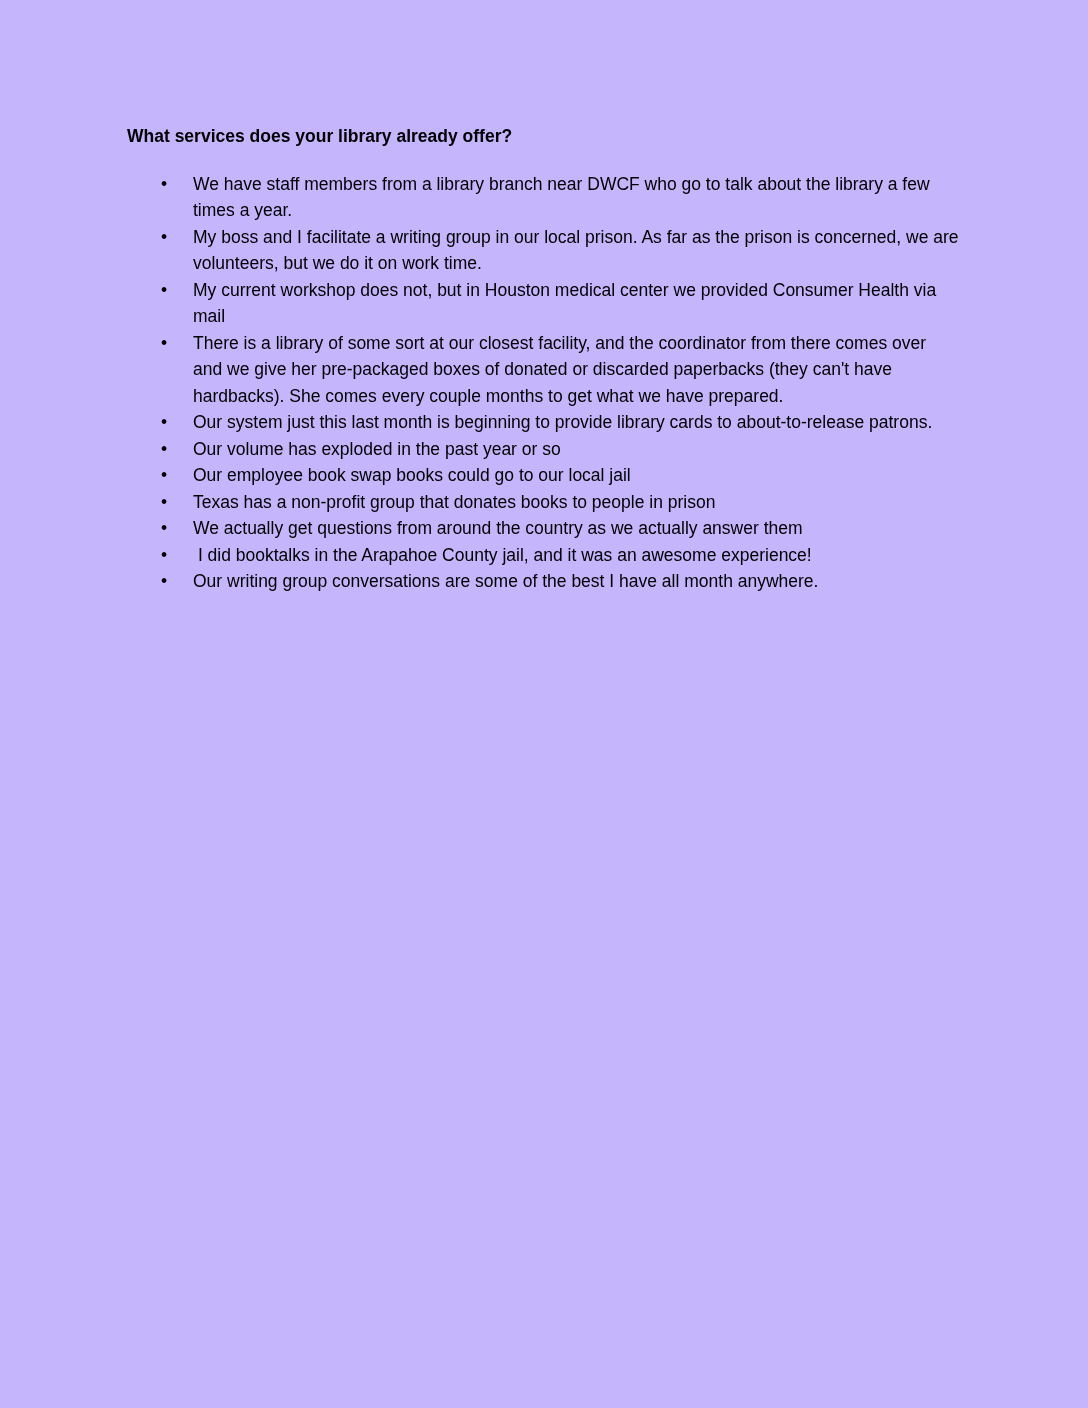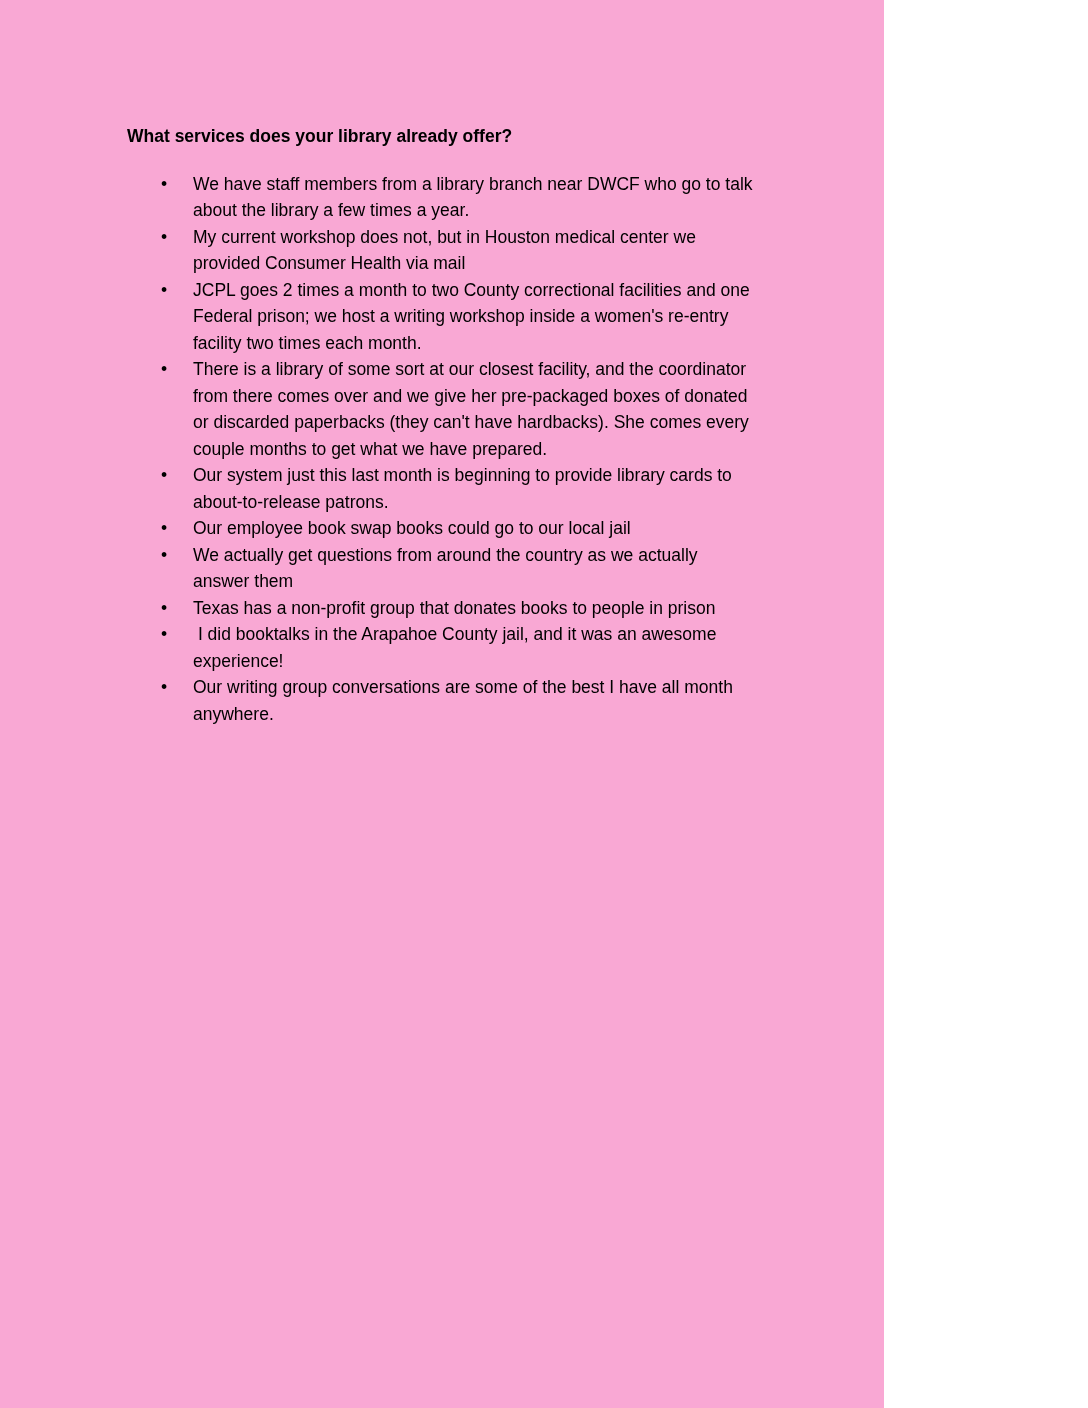--- a/index.html
+++ b/index.html
@@ -2,23 +2,23 @@
 <html><head>
 <meta charset="utf-8">
 <style>
   html, body {
     margin: 0;
     padding: 0;
     background: #ffffff;
   }
   .page {
     position: relative;
-    width: 884px;
+    width: 1088px;
     height: 1408px;
-    background: #f9a8d4;
+    background: #c4b5fd;
     overflow: hidden;
     font-family: "Liberation Sans", sans-serif;
     color: #000000;
     -webkit-font-smoothing: antialiased;
   }
   .content {
     padding: 123px 128px 0 127px;
   }
   .doc-title {
     margin: 0;
@@ -51,24 +51,25 @@
   }
 </style>
 </head>
 <body>
 
 <div class="page">
   <div class="content">
     <h1 class="doc-title">What services does your library already offer?</h1>
     <ul class="bullet-list">
       <li>We have staff members from a library branch near DWCF who go to talk about the library a few times a year.</li>
+      <li>My boss and I facilitate a writing group in our local prison. As far as the prison is concerned, we are volunteers, but we do it on work time.</li>
       <li>My current workshop does not, but in Houston medical center we provided Consumer Health via mail</li>
-      <li>JCPL goes 2 times a month to two County correctional facilities and one Federal prison; we host a writing workshop inside a women's re-entry facility two times each month.</li>
       <li>There is a library of some sort at our closest facility, and the coordinator from there comes over and we give her pre-packaged boxes of donated or discarded paperbacks (they can't have hardbacks). She comes every couple months to get what we have prepared.</li>
       <li>Our system just this last month is beginning to provide library cards to about-to-release patrons.</li>
+      <li>Our volume has exploded in the past year or so</li>
       <li>Our employee book swap books could go to our local jail</li>
+      <li>Texas has a non-profit group that donates books to people in prison</li>
       <li>We actually get questions from around the country as we actually answer them</li>
-      <li>Texas has a non-profit group that donates books to people in prison</li>
       <li> I did booktalks in the Arapahoe County jail, and it was an awesome experience!</li>
       <li>Our writing group conversations are some of the best I have all month anywhere.</li>
     </ul>
   </div>
 </div>
 
 </body></html>

